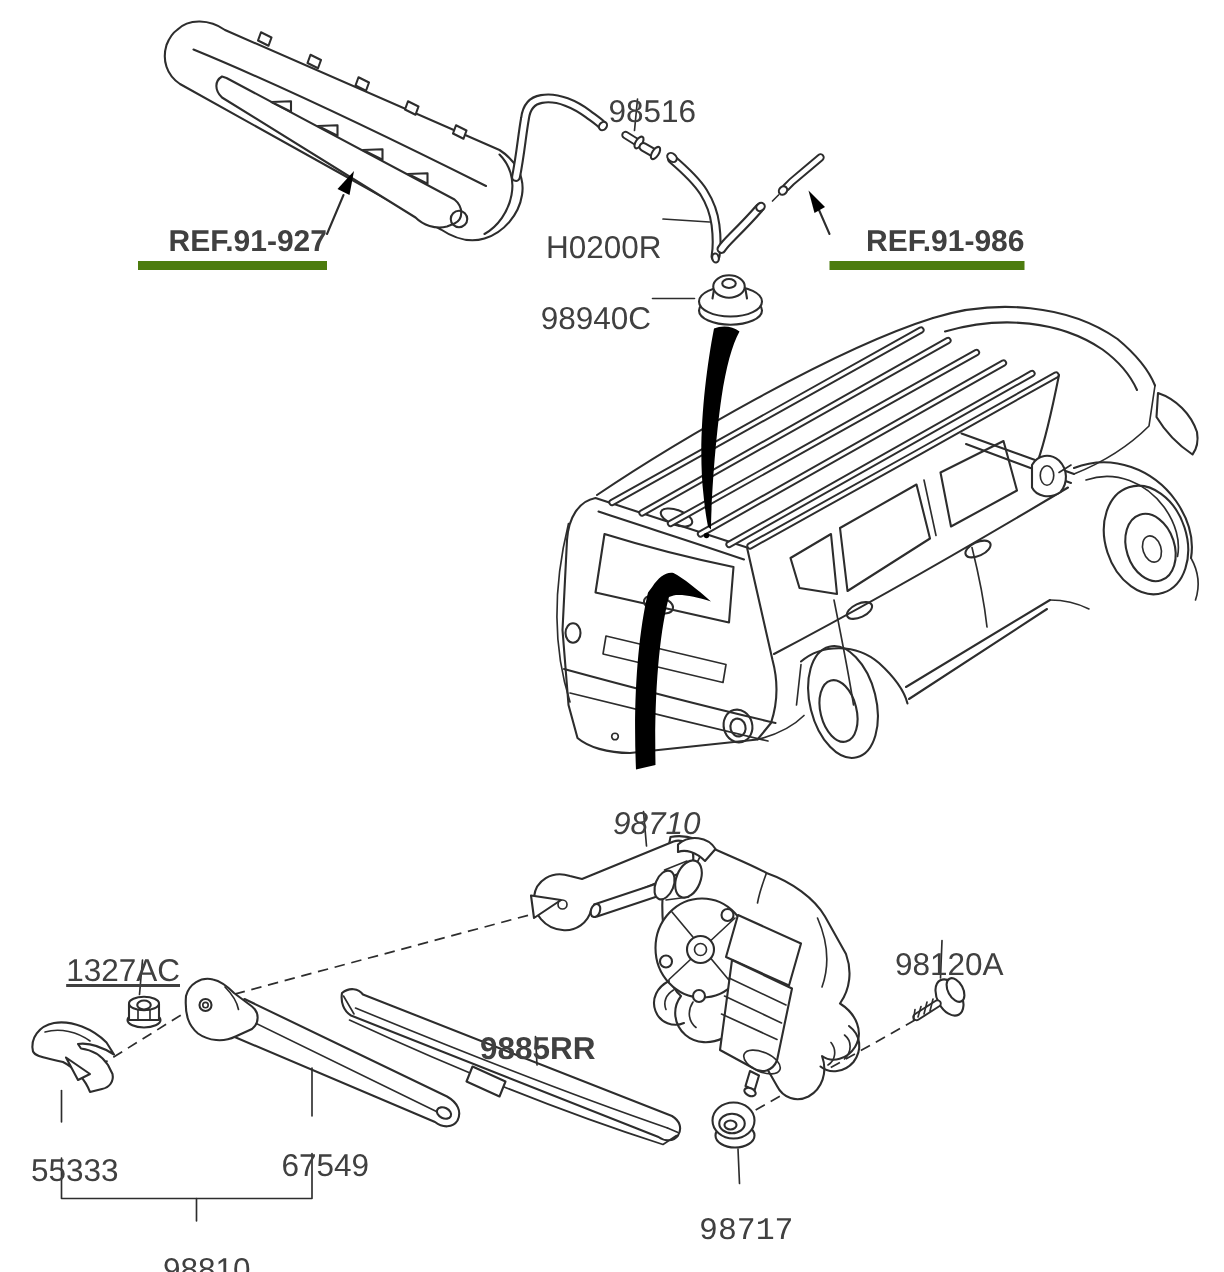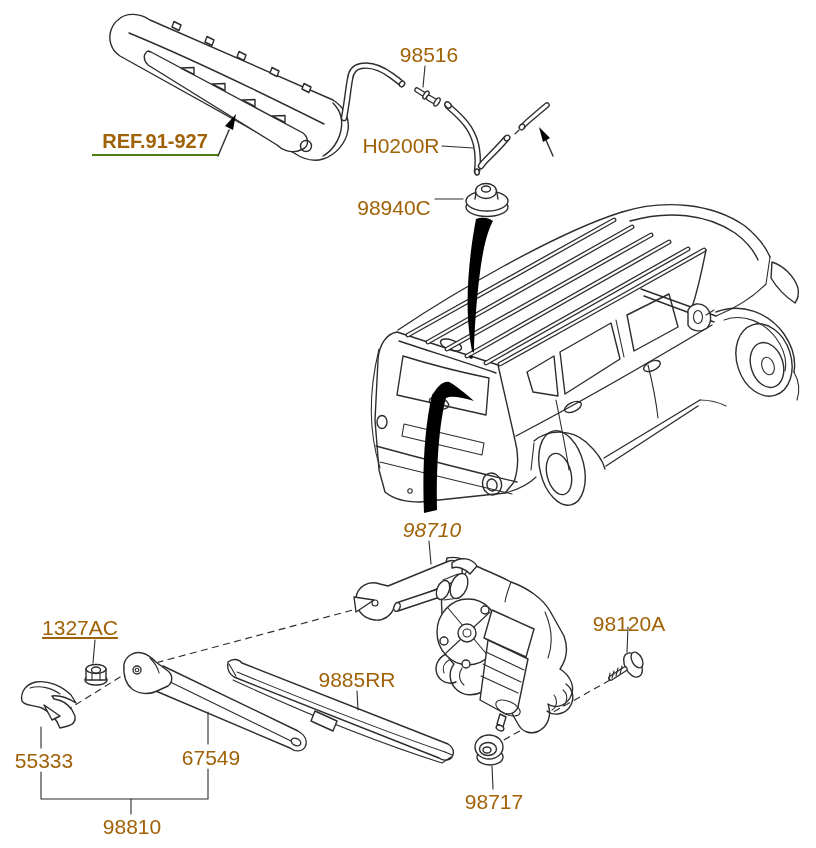--- a/index.html
+++ b/index.html
@@ -10,22 +10,22 @@
   .thin{stroke-width:1.1;}
   .wf{fill:#ffffff;stroke:#2d2d2d;stroke-width:1.4;stroke-linecap:round;stroke-linejoin:round;}
   .blk{fill:#000000;stroke:none;}
   .dsh{fill:none;stroke:#2d2d2d;stroke-width:1.15;stroke-dasharray:7 4.5;}
   .t1{fill:none;stroke:#2d2d2d;stroke-width:6.6;stroke-linecap:round;}
   .t2{fill:none;stroke:#ffffff;stroke-width:3.8;stroke-linecap:round;}
   .t1s{fill:none;stroke:#2d2d2d;stroke-width:5.6;stroke-linecap:round;}
   .t2s{fill:none;stroke:#ffffff;stroke-width:3.0;stroke-linecap:round;}
   .r1{fill:none;stroke:#2d2d2d;stroke-width:4.8;stroke-linecap:round;}
   .r2{fill:none;stroke:#ffffff;stroke-width:2.2;stroke-linecap:round;}
-  .plabel{position:absolute;font-size:21px;color:#a16207;text-align:center;white-space:nowrap;}
-  .reflabel{font-size:20px;font-weight:bold;border-bottom:2px solid #4d7c0f;padding-bottom:1px;}
+  .plabel{position:absolute;font-size:21px;color:#404040;text-align:right;white-space:nowrap;margin-top:20px;}
+  .reflabel{font-size:20px;font-weight:bold;border-bottom:6px solid #4d7c0f;padding-bottom:1px;}
 </style>
 </head>
 <body>
 
 <div id="stage">
 <svg width="816" height="848" viewBox="0 0 816 848">
 
   <g>
     <path class="wf" d="M118,20 C126,12 140,13 150,20 L333,100 C344,107 350,118 348,130
                          C346,143 336,155 323,159 C313,162 303,159 294,153 L120,56
@@ -290,22 +290,23 @@
   </g>
   <g>
     <path class="ln thin" d="M41,772 L41,799 L208,799 L208,769 M208,799 L208,799"></path>
     <path class="ln thin" d="M131,799 L131,814"></path>
   </g>
 </svg>
 
   <div class="plabel reflabel" style="left:92px;top:130px;width:126px;">REF.91-927</div>
   <div class="plabel" style="left:394px;top:43px;width:70px;">98516</div>
   <div class="plabel" style="left:361px;top:134px;width:80px;">H0200R</div>
-  <div class="plabel" style="left:354px;top:196px;width:80px;">98940C</div>
+  <div class="plabel reflabel" style="left:553px;top:130px;width:130px;">REF.91-986</div>
+  <div class="plabel" style="left:354px;top:181px;width:80px;">98940C</div>
   <div class="plabel" style="left:397px;top:518px;width:70px;font-style:italic;">98710</div>
   <div class="plabel" style="left:589px;top:612px;width:80px;">98120A</div>
   <div class="plabel" style="left:40px;top:616px;width:80px;text-decoration:underline;">1327AC</div>
-  <div class="plabel" style="left:317px;top:668px;width:80px;">9885RR</div>
+  <div class="plabel" style="left:317px;top:668px;width:80px;font-weight:bold;">9885RR</div>
   <div class="plabel" style="left:9px;top:749px;width:70px;">55333</div>
   <div class="plabel" style="left:176px;top:746px;width:70px;">67549</div>
-  <div class="plabel" style="left:459px;top:790px;width:70px;">98717</div>
+  <div class="plabel" style="left:459px;top:790px;width:70px;font-family:Liberation Mono, monospace;">98717</div>
   <div class="plabel" style="left:97px;top:815px;width:70px;">98810</div>
 </div>
 
 </body></html>

